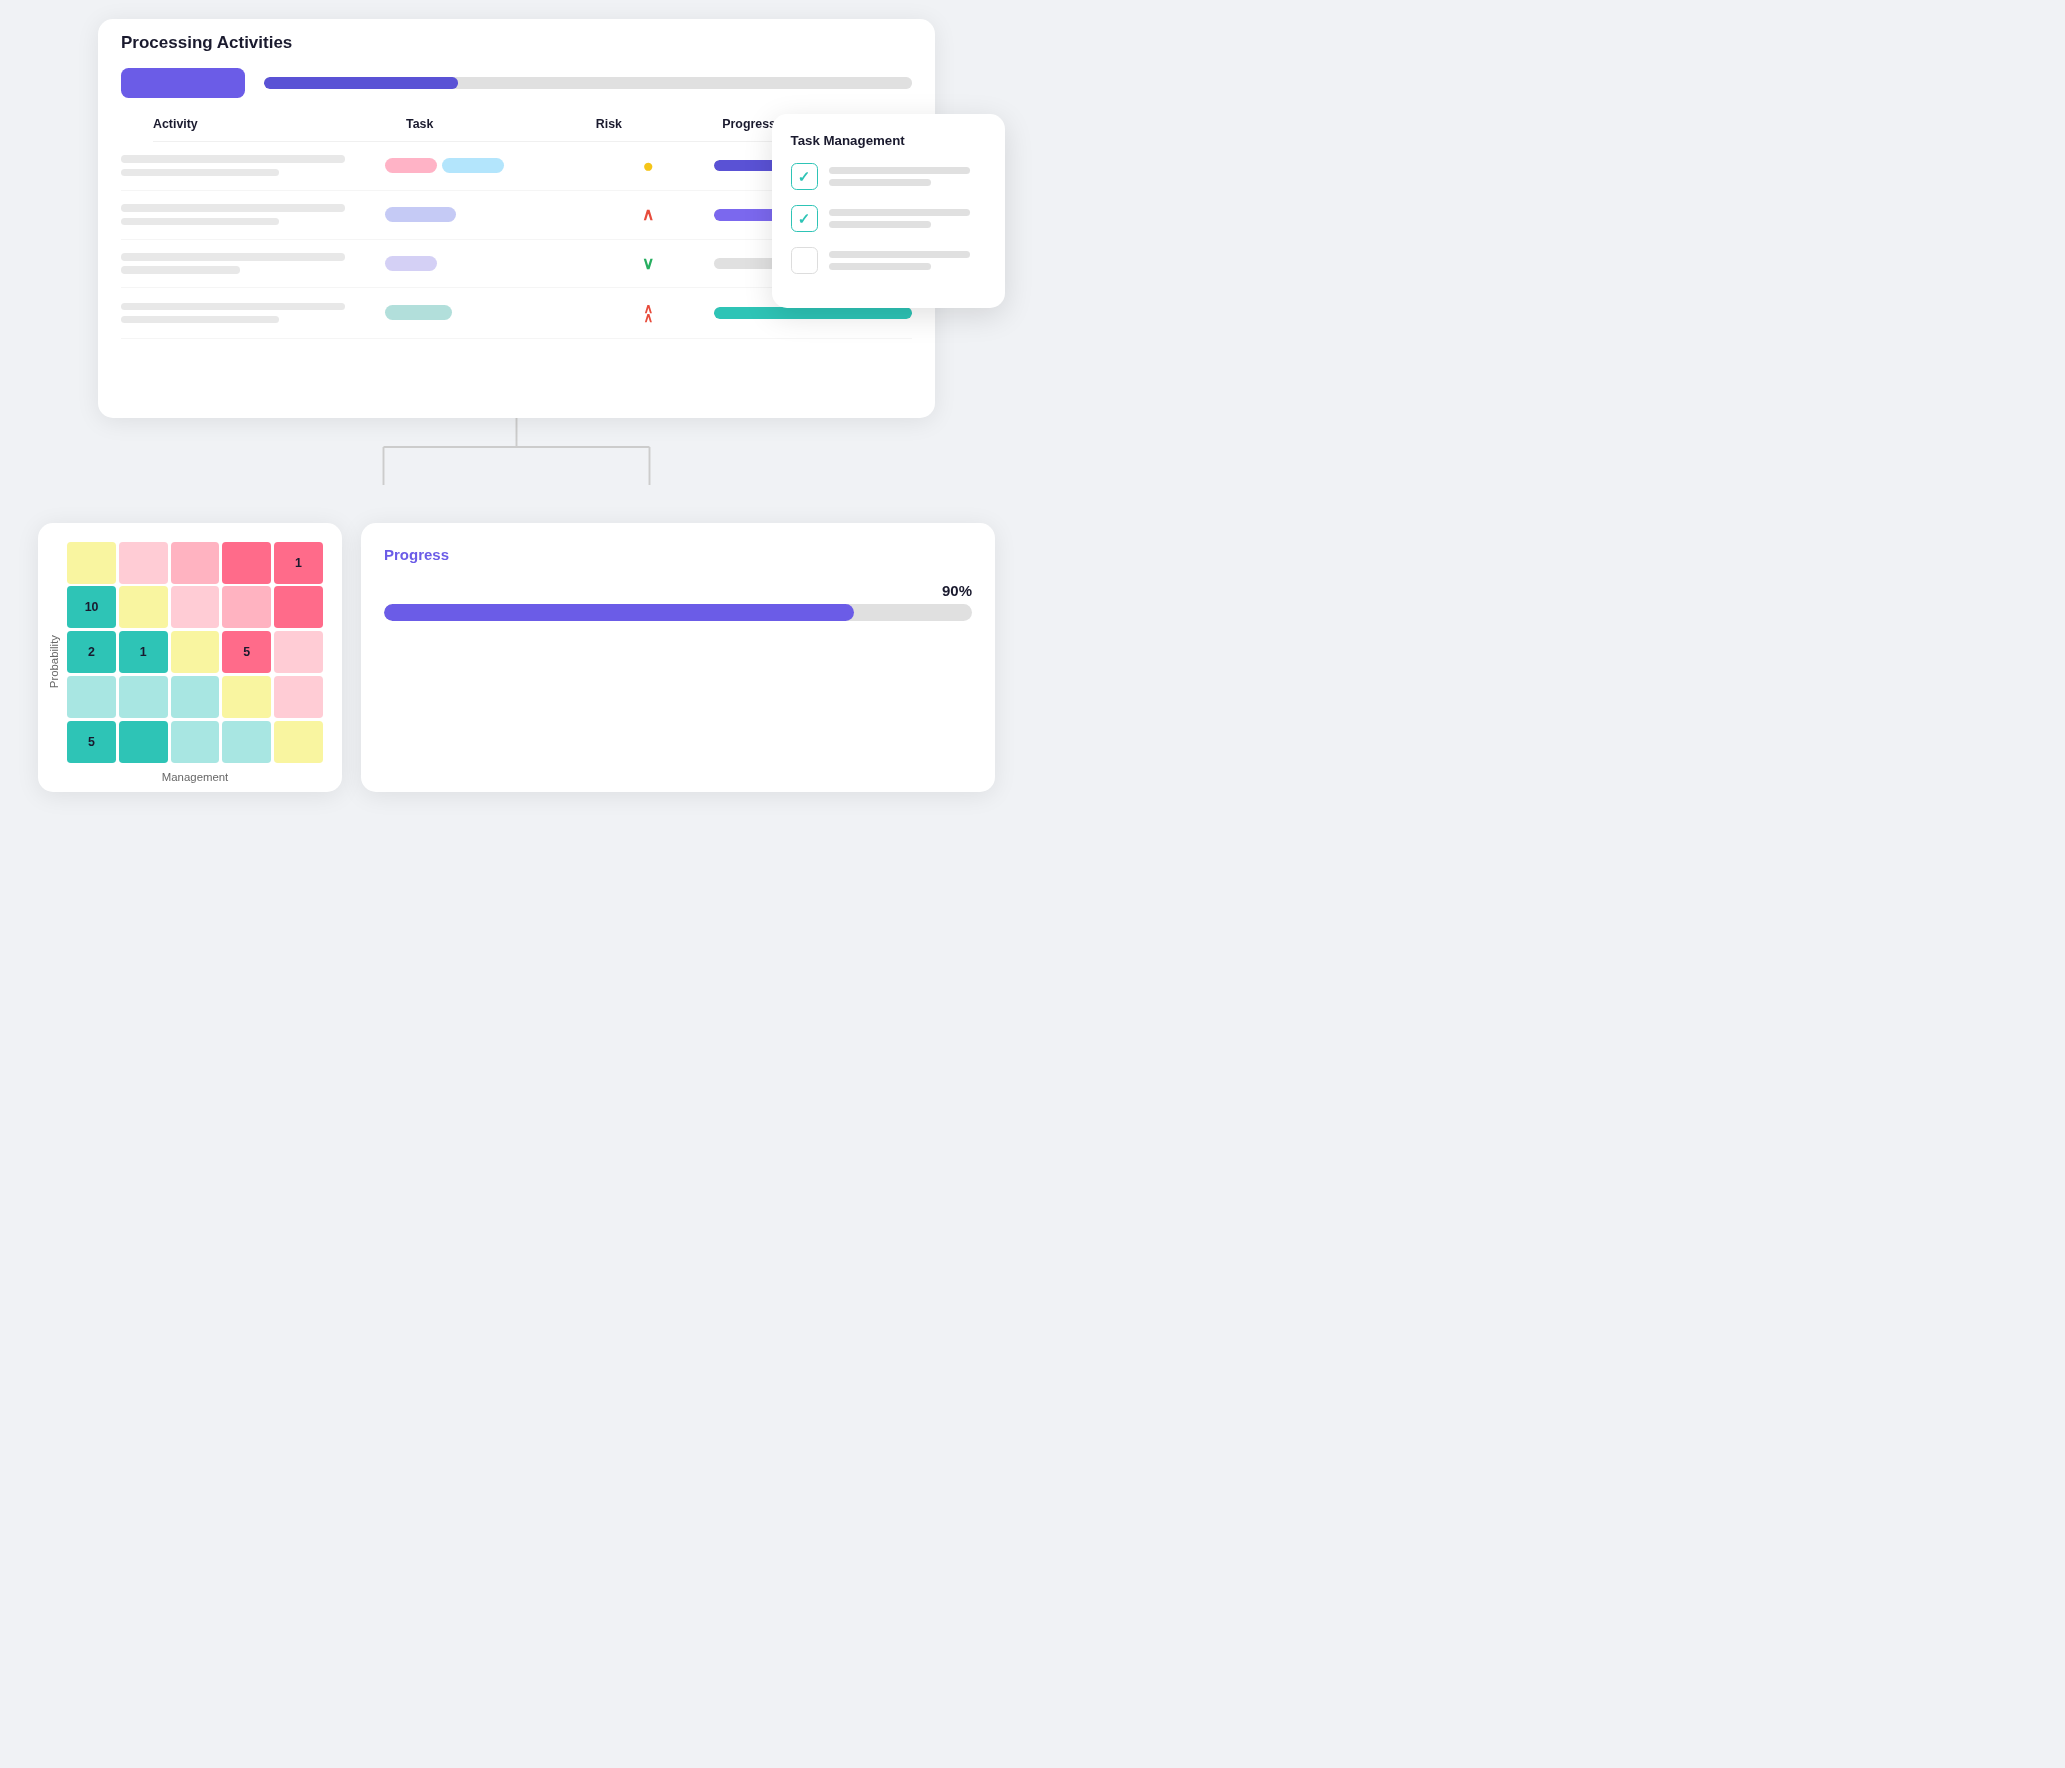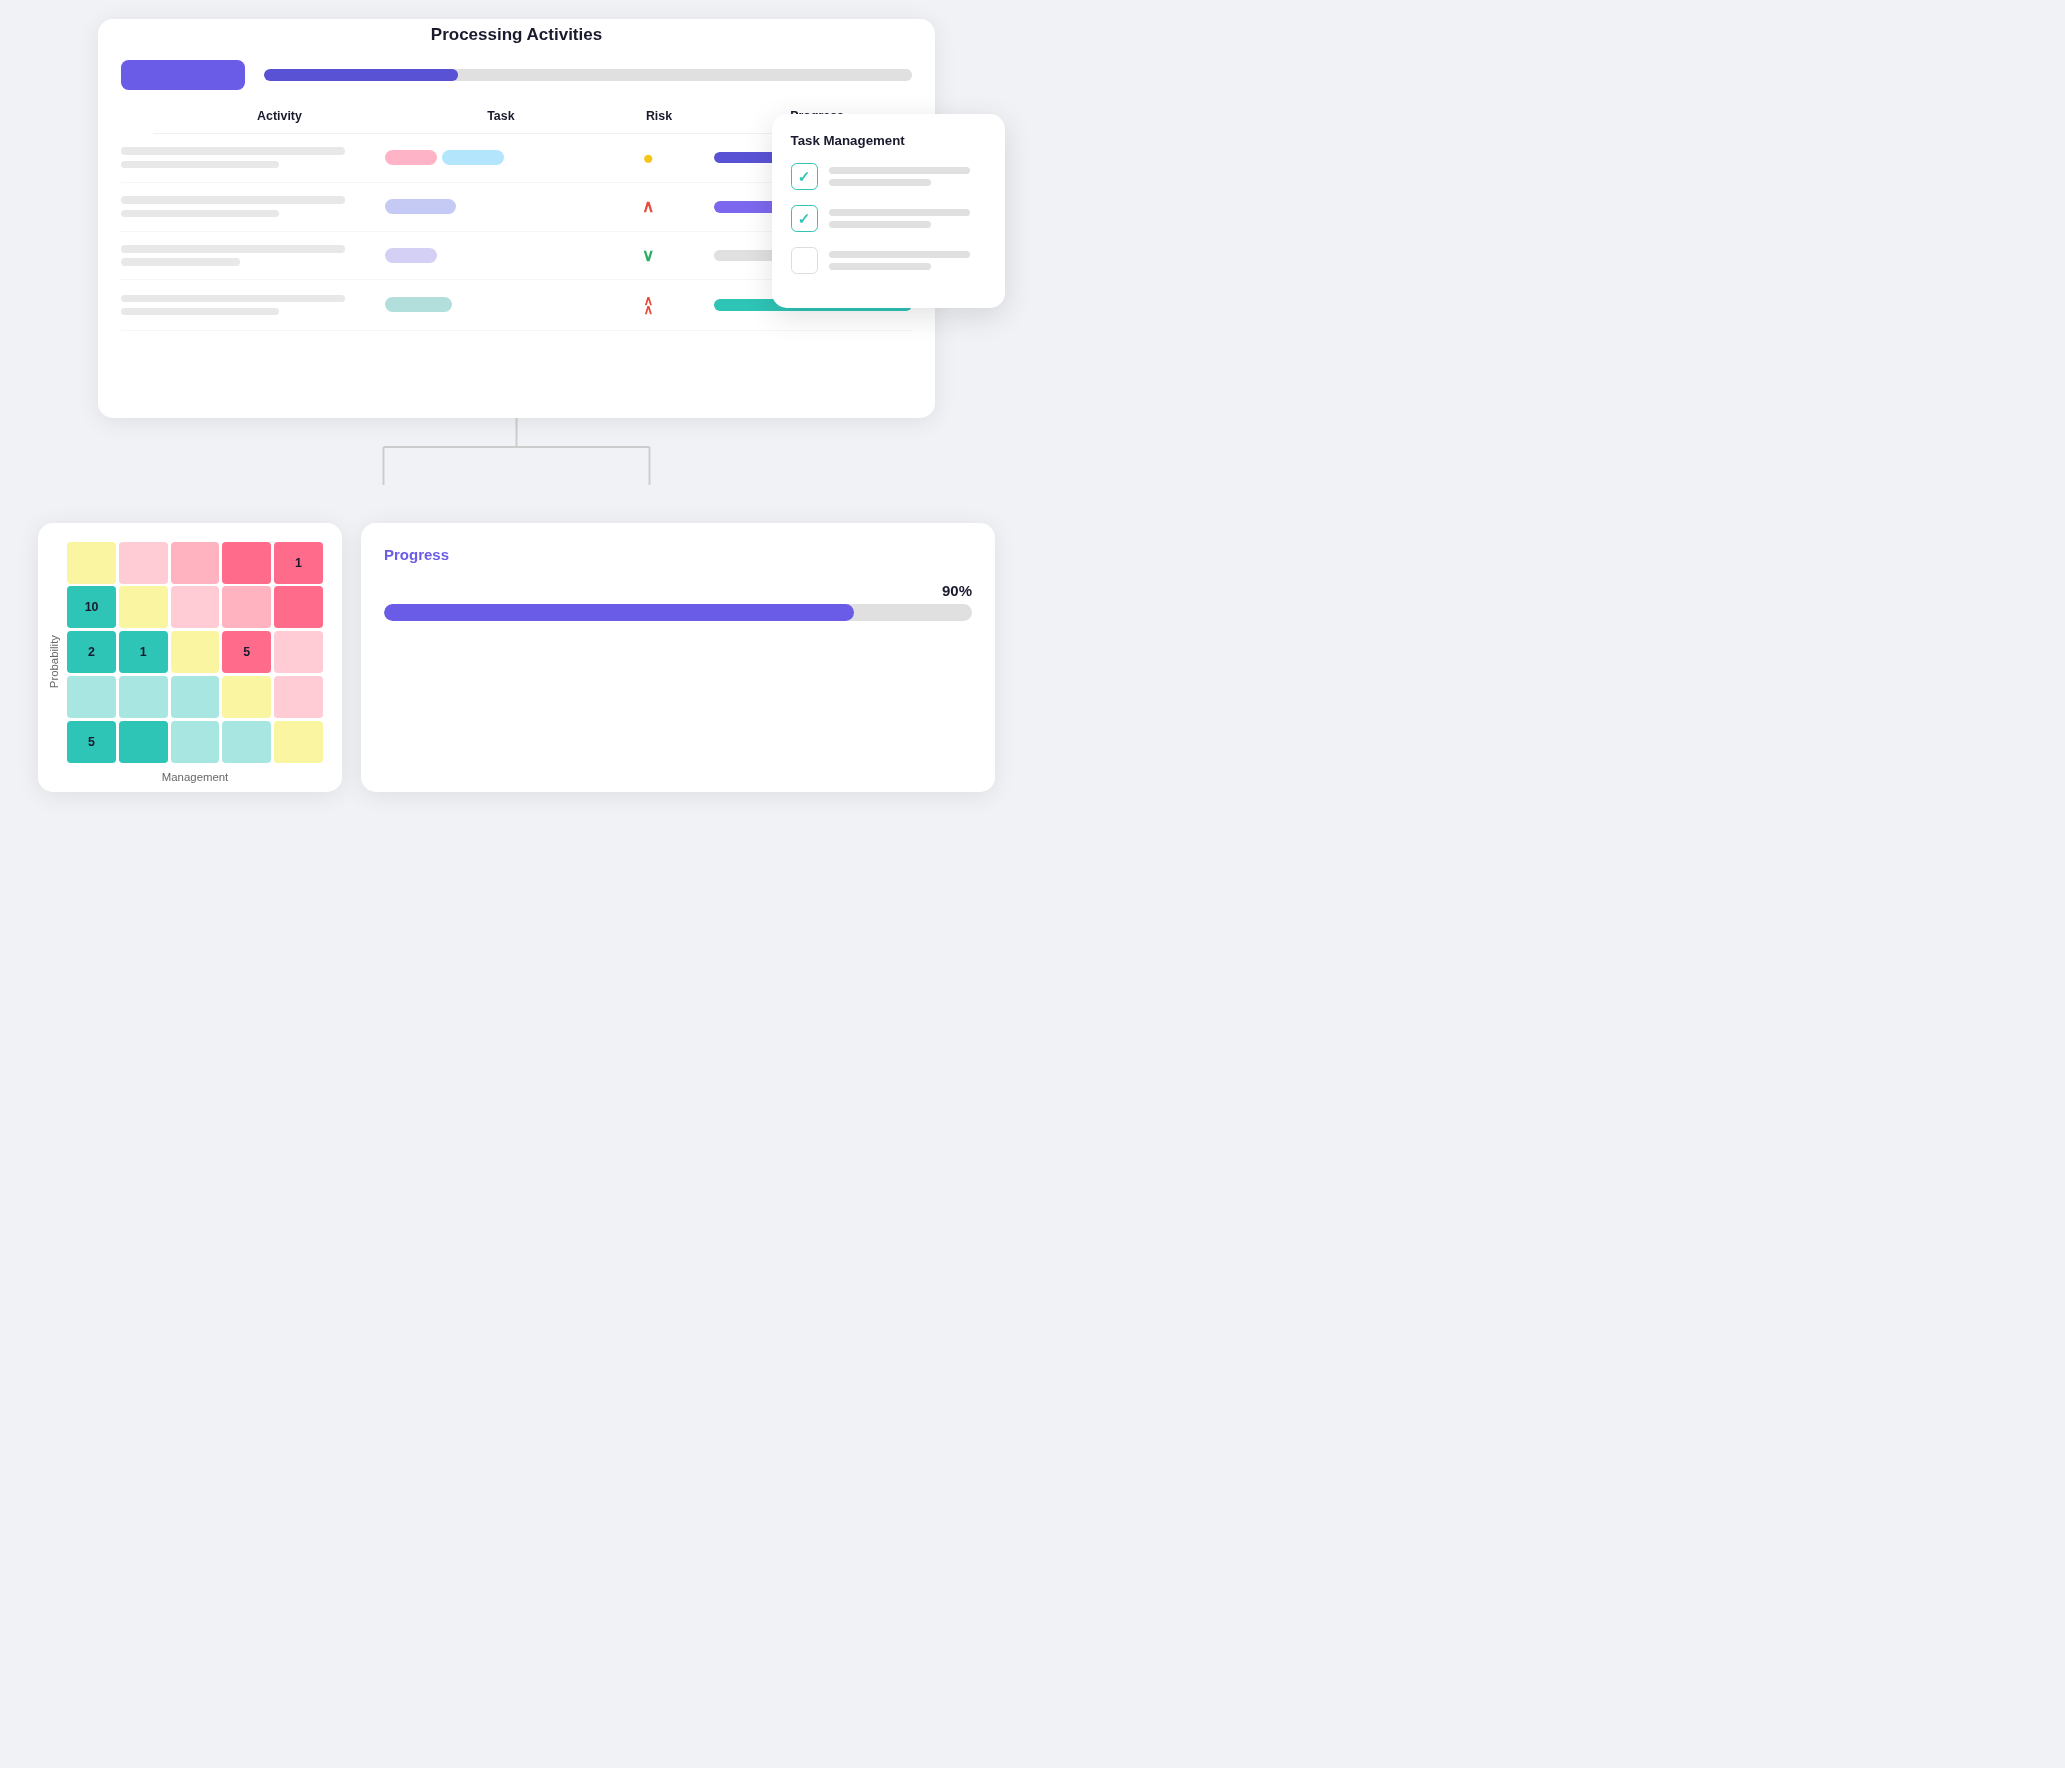--- a/index.html
+++ b/index.html
@@ -72,22 +72,21 @@
     .sidebar-line-medium { width: 80%; }
     .sidebar-line-long { width: 95%; }
 
     .sidebar-group {
       margin-bottom: 13.3px;
     }
 
     
     .main-content {
       flex: 1;
-      padding: 6px 23px;
-      text-align: center;
+      padding: 14px 23px;
     }
 
     .page-title {
       font-size: 17px;
       font-weight: 700;
       color: #1a1a2e;
       margin-bottom: 15px;
     }
 
     

